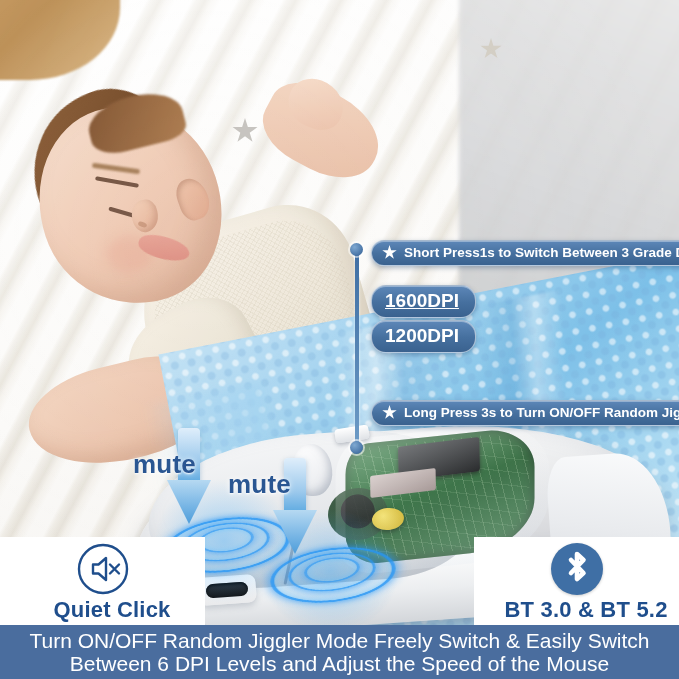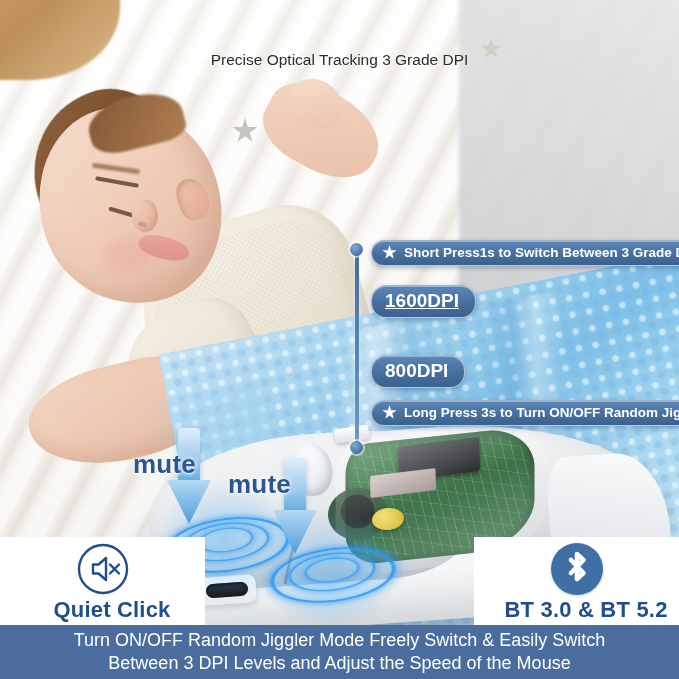--- a/index.html
+++ b/index.html
@@ -420,21 +420,21 @@
     display:flex;align-items:center;justify-content:center;
     box-shadow:0 1px 3px rgba(0,0,0,.2);
   }
 
   
   .footer{
     position:absolute;left:0;bottom:0;width:679px;height:54px;
     background:#4a6d9e;
     color:#ffffff;
     display:flex;flex-direction:column;align-items:center;justify-content:center;
-    font-size:18px;line-height:23px;
+    font-size:21px;line-height:23px;
   }
   .footer div{white-space:nowrap;}
 </style>
 </head>
 <body>
 
 <div id="stage">
 
   <div class="photo">
     <div class="mattress"></div>
@@ -511,40 +511,39 @@
     <div class="arrow" style="left:153px;top:58px;">
       <div class="shaft"></div>
       <div class="head"></div>
     </div>
   </div>
 
   <div class="mute-label" style="left:133px;top:449px;">mute</div>
   <div class="mute-label" style="left:228px;top:469px;">mute</div>
 
   <div class="subline">
-    <div>Precise Optical Tracking 3 Grade DPI</div>
   </div>
 
   <div class="connector"></div>
   <div class="conn-dot" id="conn-dot-top"></div>
   <div class="conn-dot" id="conn-dot-bot"></div>
 
   <div class="pill pill-wide" id="pill-short">
     <span class="star"></span>
     <span>Short Press1s to Switch Between 3 Grade DIP</span>
   </div>
 
   <div class="pill pill-dpi" id="pill-1600">
     <span>1600DPI</span>
   </div>
 
-
-  <div class="pill pill-dpi" id="pill-800">
-    <span>800DPI</span>
-  </div>
+  <div class="pill pill-dpi" id="pill-1200">
+    <span>1200DPI</span>
+  </div>
+
 
   <div class="pill pill-wide" id="pill-long">
     <span class="star"></span>
     <span>Long Press 3s to Turn ON/OFF Random Jiggler Mode</span>
   </div>
 
   <div class="feature-band left"></div>
   <div class="feature-band right"></div>
 
   <div class="feature" id="feature-quiet">
@@ -564,16 +563,16 @@
         <svg width="30" height="40" viewBox="0 0 30 40">
           <path d="M9 11 L21.5 24 L15 30 V5 L21.5 11 L9 24" fill="none" stroke="#ffffff" stroke-width="4.6" stroke-linecap="round" stroke-linejoin="round"></path>
         </svg>
       </div>
     </div>
     <div class="flabel">BT 3.0 &amp; BT 5.2</div>
   </div>
 
   <div class="footer">
     <div>Turn ON/OFF Random Jiggler Mode Freely Switch &amp; Easily Switch</div>
-    <div>Between 3 DPI Levels and Adjust the Speed of the Mouse</div>
+    <div>Between 6 DPI Levels and Adjust the Speed of the Mouse</div>
   </div>
 
 </div>
 
 </body></html>

